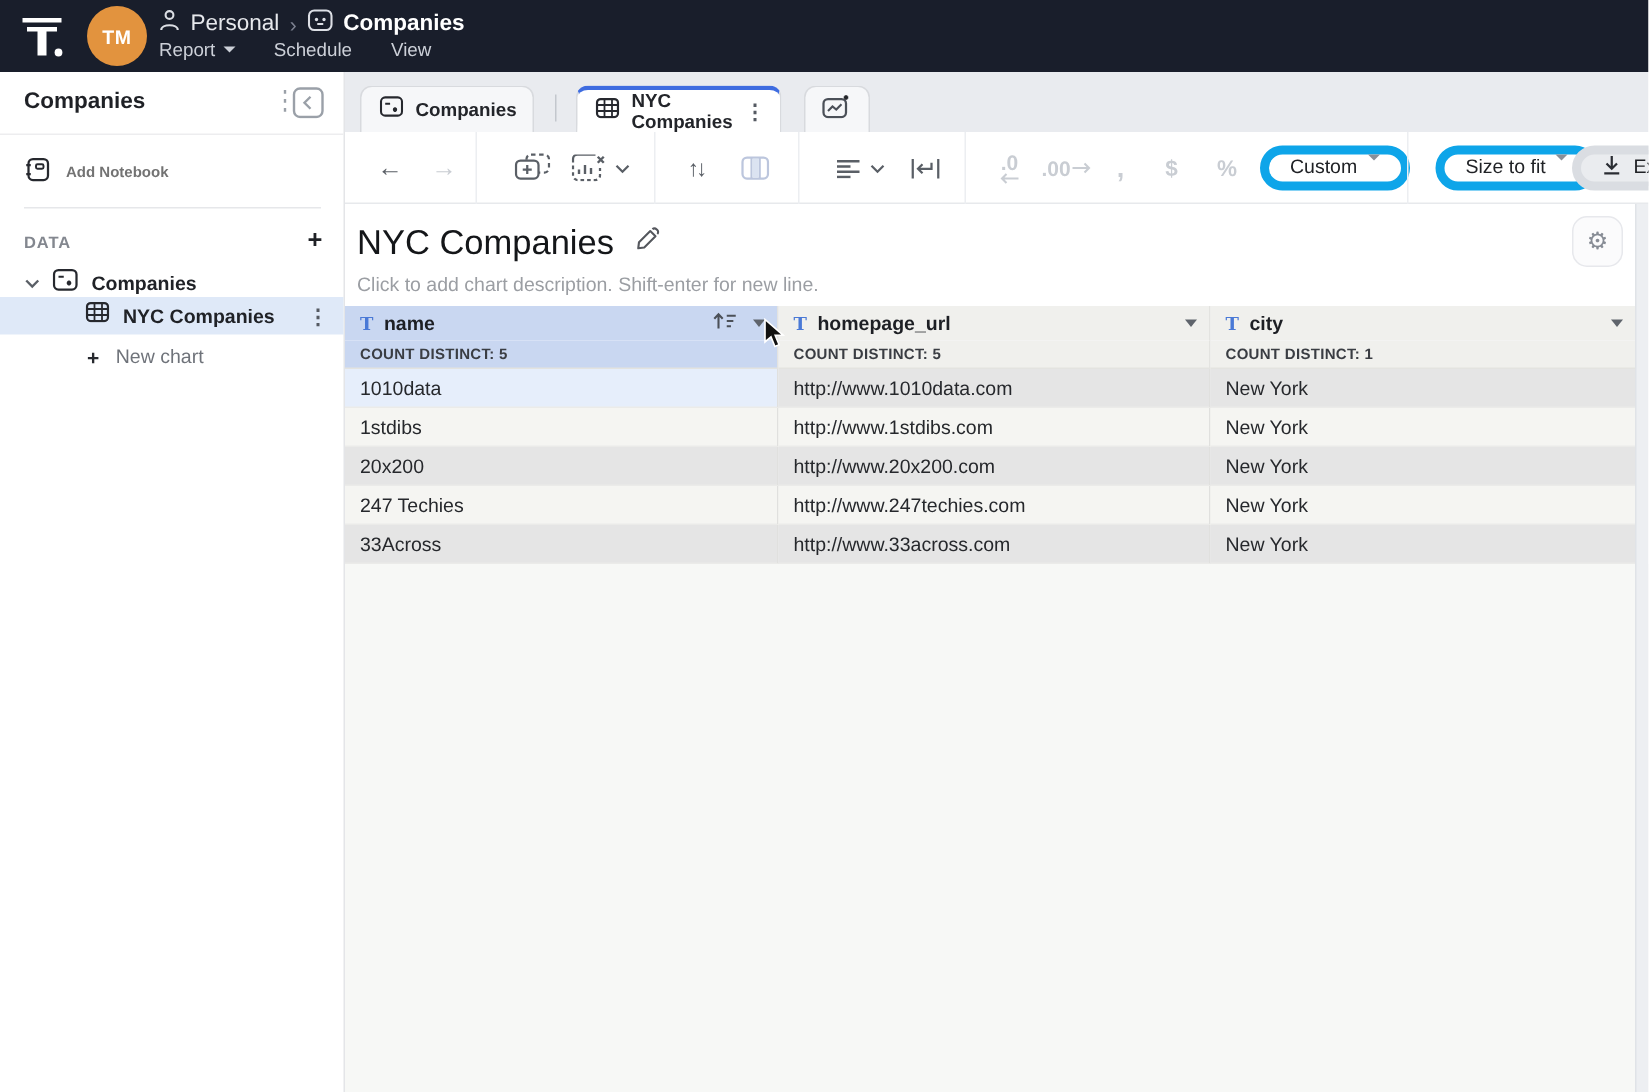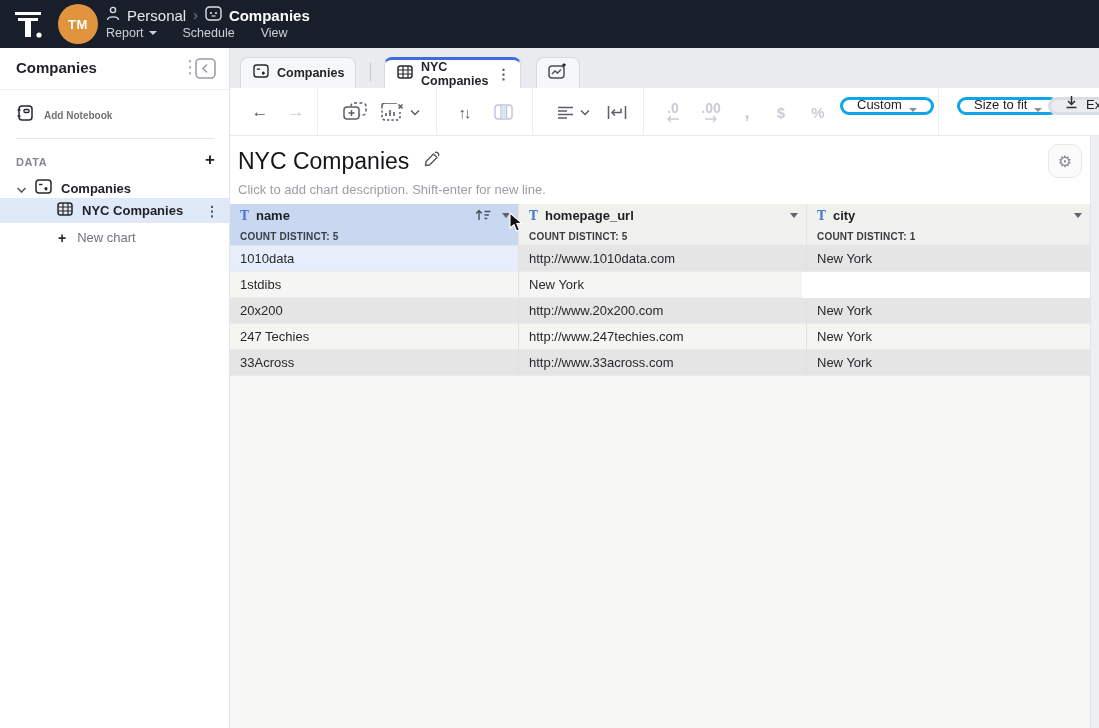--- a/index.html
+++ b/index.html
@@ -57,22 +57,22 @@
 
   
   .toolbar { position:absolute; left:230px; top:88px; width:869px; height:48px; background:#fff;
              border-bottom:1px solid #e7e9ec; }
   .tb-div { position:absolute; top:0; height:48px; border-left:1px solid #eceef1; }
   .tb-icon { position:absolute; top:0; height:48px; display:flex; align-items:center; justify-content:center;
              cursor:pointer; }
   .glyph { font-size:17px; color:#5a5f66; }
   .glyph.disabled { color:#c9cdd3; }
   .fmt { font-size:14px; font-weight:bold; color:#c9cdd3; }
-  .pill { position:absolute; top:9px; height:18px; border:3px solid #0ea5e9; border-radius:16px;
-          background:#fff; display:flex; align-items:flex-end; gap:7px; padding:0 14px;
+  .pill { position:absolute; top:9px; height:30px; border:6px solid #0ea5e9; border-radius:16px;
+          background:#fff; display:flex; align-items:flex-start; gap:7px; padding:0 14px;
           font-size:13px; color:#202226; cursor:pointer; white-space:nowrap; }
   .pill-caret { width:0; height:0; border-left:4px solid transparent; border-right:4px solid transparent;
                 border-top:4px solid #8a8f98; }
   .pill-export { background:#eaecef; border-color:#dadde2; gap:8px; font-weight:normal; }
 
   
   .content { position:absolute; left:230px; top:136px; width:869px; height:592px; background:#fff; }
   .below-table { position:absolute; left:0; top:240px; width:869px; height:352px; background:#f7f8f6; }
   .page-title-row { position:absolute; left:8px; top:12px; display:flex; align-items:center; gap:14px; }
   .page-title { font-size:23px; font-weight:500; color:#141619; }
@@ -300,21 +300,21 @@
       </svg>
     </span>
     <span class="tb-div" style="left:413px;"></span>
 
     <span class="tb-icon fmt" style="left:428px; width:30px; flex-direction:column; line-height:1;">
       <span>.0</span>
       <svg width="14" height="8" viewBox="0 0 14 8">
           <path d="M13 4 H2 M5 1 L2 4 L5 7" fill="none" stroke="#c9cdd3" stroke-width="1.4"></path>
         </svg>
     </span>
-    <span class="tb-icon fmt" style="left:464px; width:34px; flex-direction:column; line-height:1;">
+    <span class="tb-icon fmt" style="left:464px; width:34px; flex-direction:row; line-height:1;">
       <span>.00</span>
       <svg width="14" height="8" viewBox="0 0 14 8">
           <path d="M1 4 H12 M9 1 L12 4 L9 7" fill="none" stroke="#c9cdd3" stroke-width="1.4"></path>
         </svg>
     </span>
     <span class="tb-icon fmt" style="left:504px; width:26px; font-size:18px;">,</span>
     <span class="tb-icon fmt" style="left:538px; width:26px; font-size:15px;">$</span>
     <span class="tb-icon fmt" style="left:575px; width:26px; font-size:15px;">%</span>
 
     <span class="pill" style="left:610px;">
@@ -391,20 +391,21 @@
         <div class="sum c2">COUNT DISTINCT: 1</div>
       </div>
 
       <div class="tr">
         <div class="td c0 first-sel">1010data</div>
         <div class="td c1">http://www.1010data.com</div>
         <div class="td c2">New York</div>
       </div>
       <div class="tr stripe">
         <div class="td c0">1stdibs</div>
+        <div class="td c1">http://www.1stdibs.com</div>
         <div class="td c2">New York</div>
       </div>
       <div class="tr">
         <div class="td c0">20x200</div>
         <div class="td c1">http://www.20x200.com</div>
         <div class="td c2">New York</div>
       </div>
       <div class="tr stripe">
         <div class="td c0">247 Techies</div>
         <div class="td c1">http://www.247techies.com</div>

